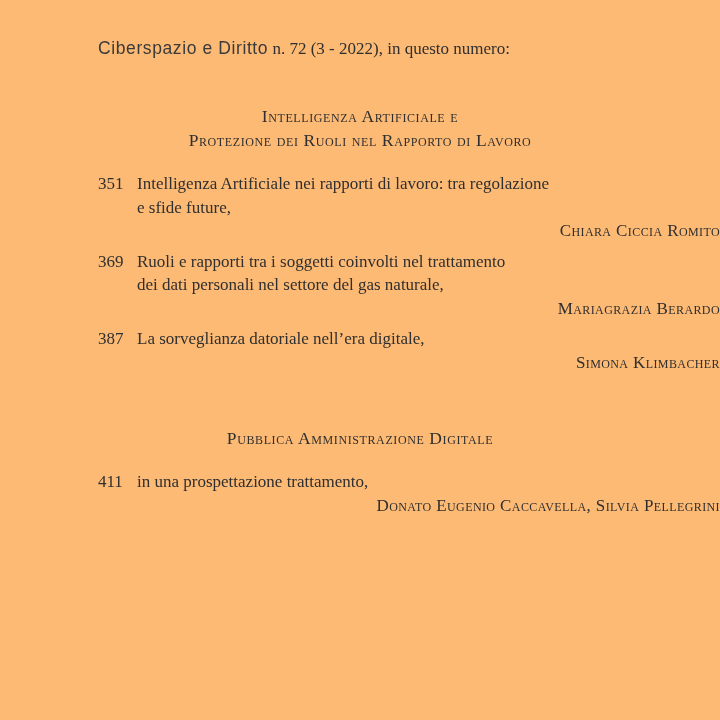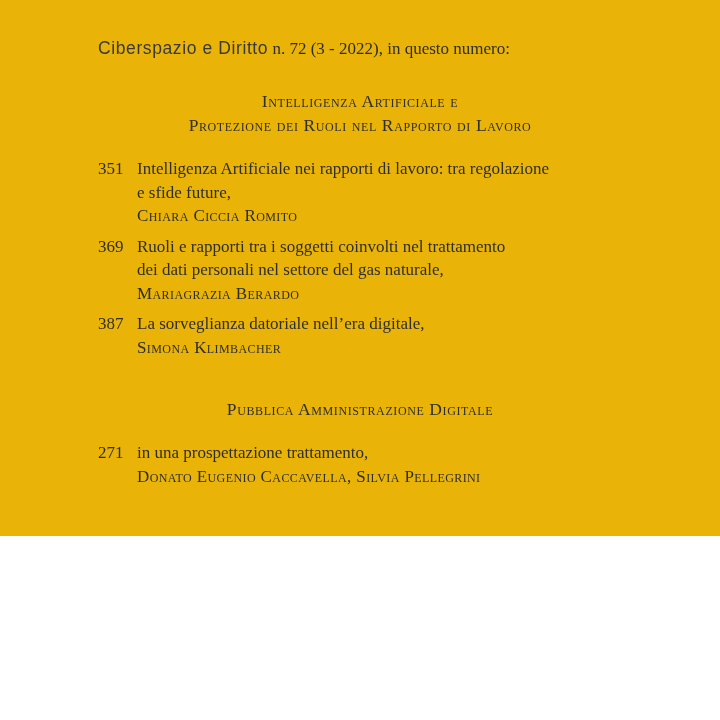--- a/index.html
+++ b/index.html
@@ -2,22 +2,22 @@
 <html><head>
 <meta charset="utf-8">
 <style>
   html, body {
     margin: 0;
     padding: 0;
   }
   .page {
     position: relative;
     width: 720px;
-    height: 536px;
-    background: #eab308;
+    height: 720px;
+    background: #fdba74;
     color: #2f2f2f;
     font-family: "Liberation Serif", serif;
     overflow: hidden;
   }
   .header {
     margin: 36px 0 0 98px;
     font-size: 17px;
     line-height: 24px;
     white-space: nowrap;
   }
@@ -29,41 +29,42 @@
     color: #3a3a3a;
   }
   .section-heading {
     text-align: center;
     font-variant: small-caps;
     font-size: 17.5px;
     line-height: 24px;
     letter-spacing: 0.6px;
     color: #2f2f2f;
   }
-  .section-heading.s0 { margin-top: 28px; }
-  .section-heading.s1 { margin-top: 38px; }
+  .section-heading.s0 { margin-top: 43px; }
+  .section-heading.s1 { margin-top: 52px; }
   .entries { margin-top: 20px; }
   .entry {
     display: grid;
     grid-template-columns: 39px 1fr;
     padding-left: 98px;
     margin-bottom: 7px;
     font-size: 17px;
     line-height: 23.5px;
   }
   .entry .num {
     white-space: nowrap;
   }
   .entry .title-line {
     white-space: nowrap;
   }
   .entry .authors {
     font-variant: small-caps;
     letter-spacing: 0.4px;
     white-space: nowrap;
+    text-align: right;
   }
 </style>
 </head>
 <body>
 
 <div class="page">
   <div class="header"><span class="brand">Ciberspazio e Diritto</span><span> n. 72 (3 - 2022), in questo numero:</span></div>
   <div id="toc">
       <div class="section-heading s0">
         <div class="heading-line">Intelligenza Artificiale e</div>
@@ -92,21 +93,21 @@
             <div class="title-line">La sorveglianza datoriale nell’era digitale,</div>
             <div class="authors">Simona Klimbacher</div>
           </div>
         </div>
       </div>
       <div class="section-heading s1">
         <div class="heading-line">Pubblica Amministrazione Digitale</div>
       </div>
       <div class="entries">
         <div class="entry">
-          <div class="num">271</div>
+          <div class="num">411</div>
           <div class="body">
             <div class="title-line">in una prospettazione trattamento,</div>
             <div class="authors">Donato Eugenio Caccavella, Silvia Pellegrini</div>
           </div>
         </div>
       </div>
     </div>
 </div>
 
 </body></html>

